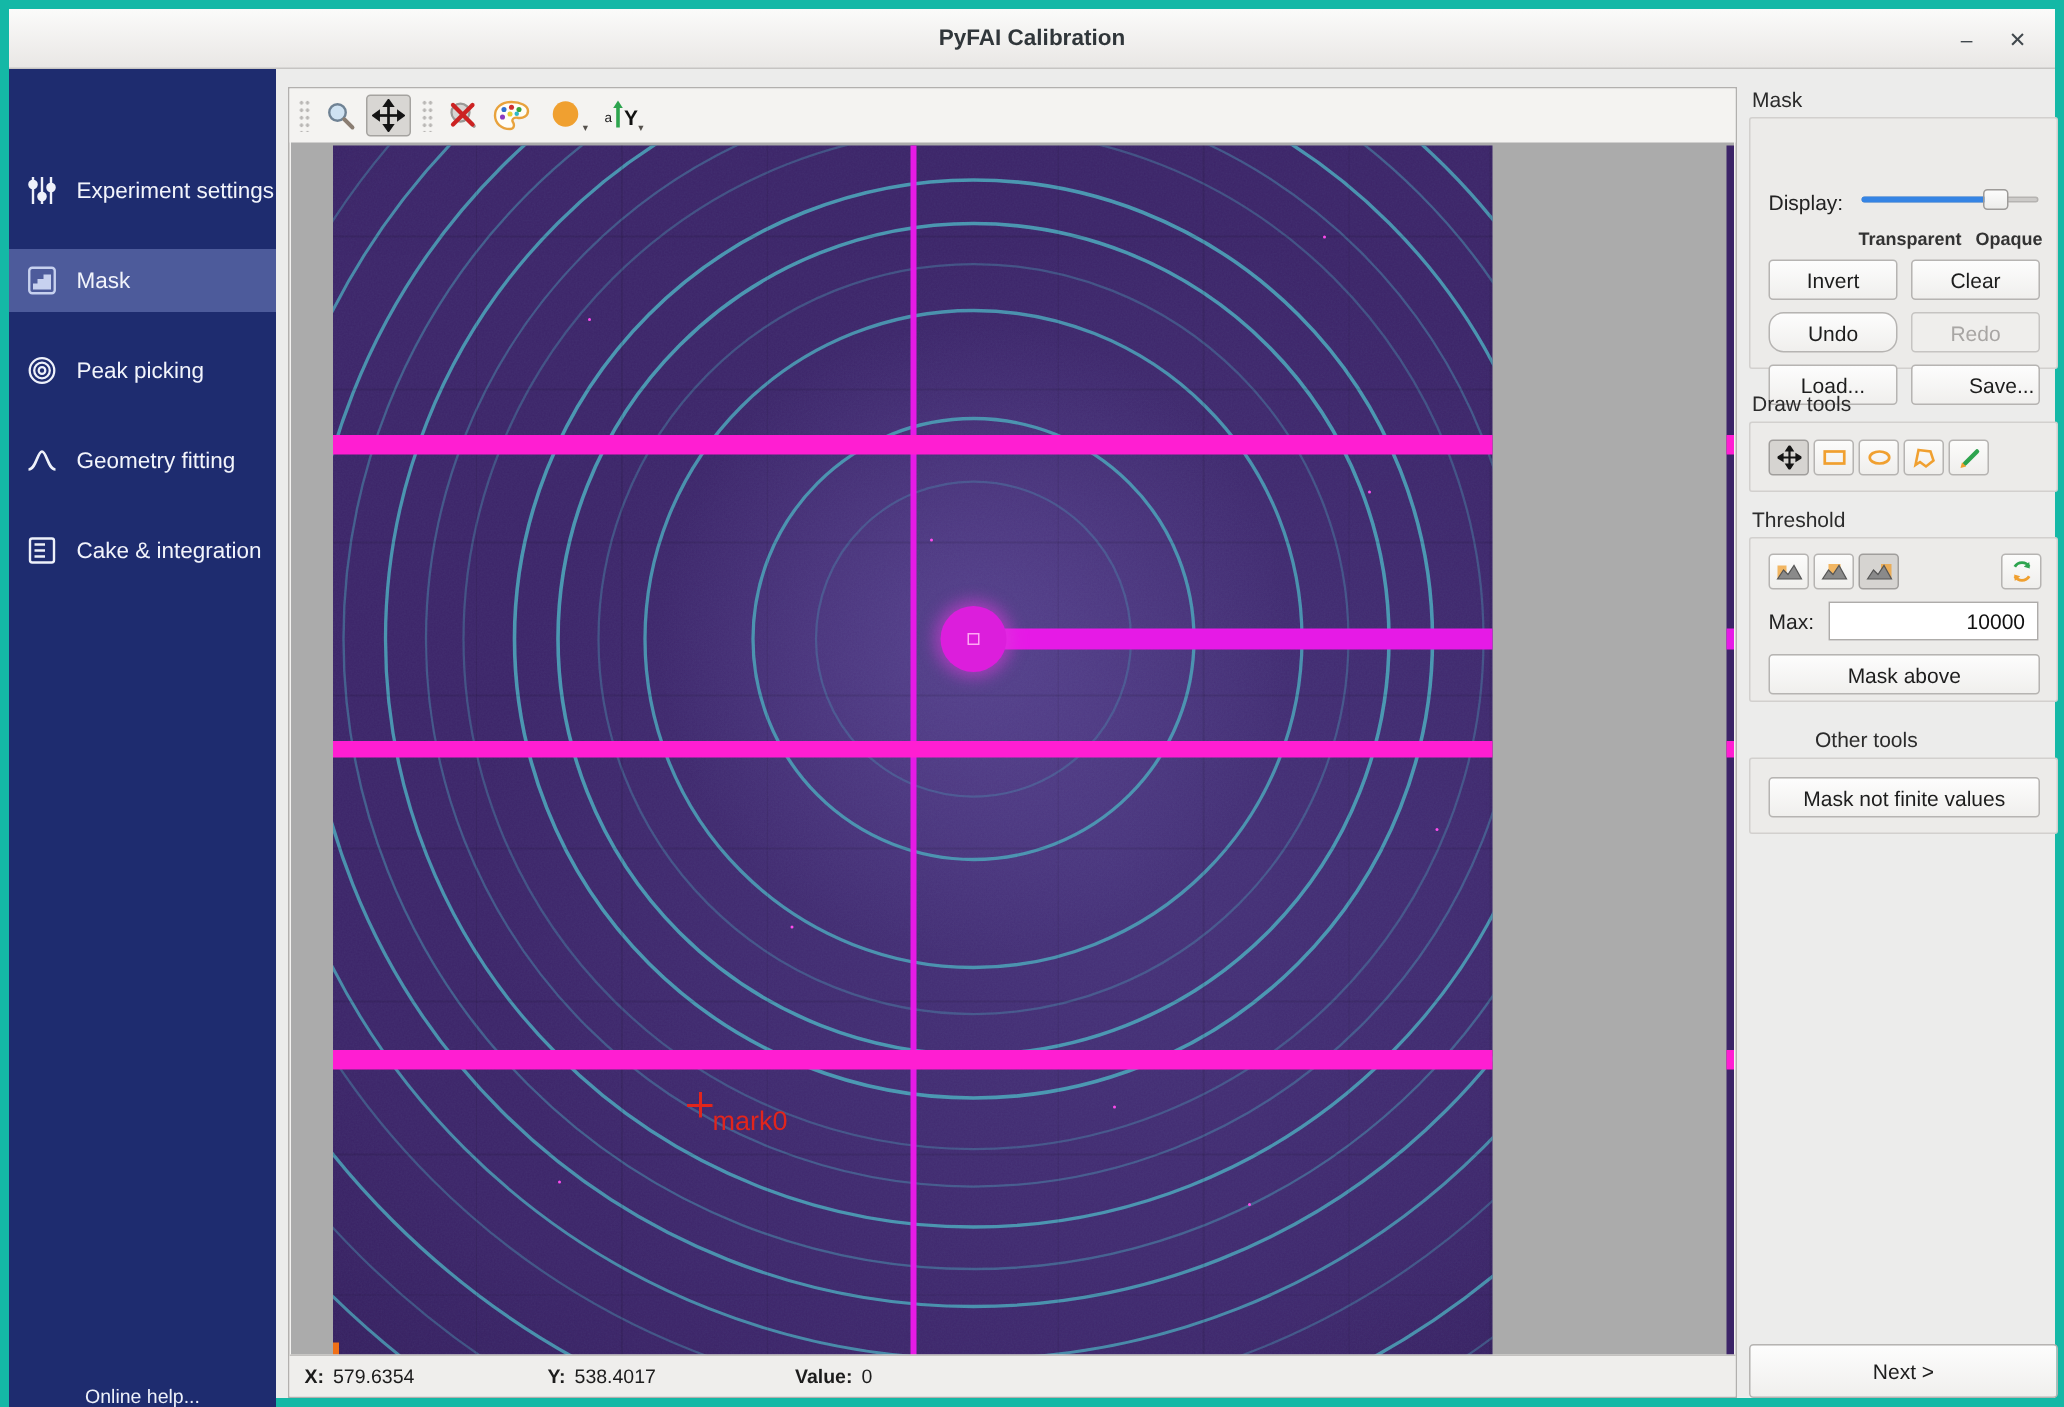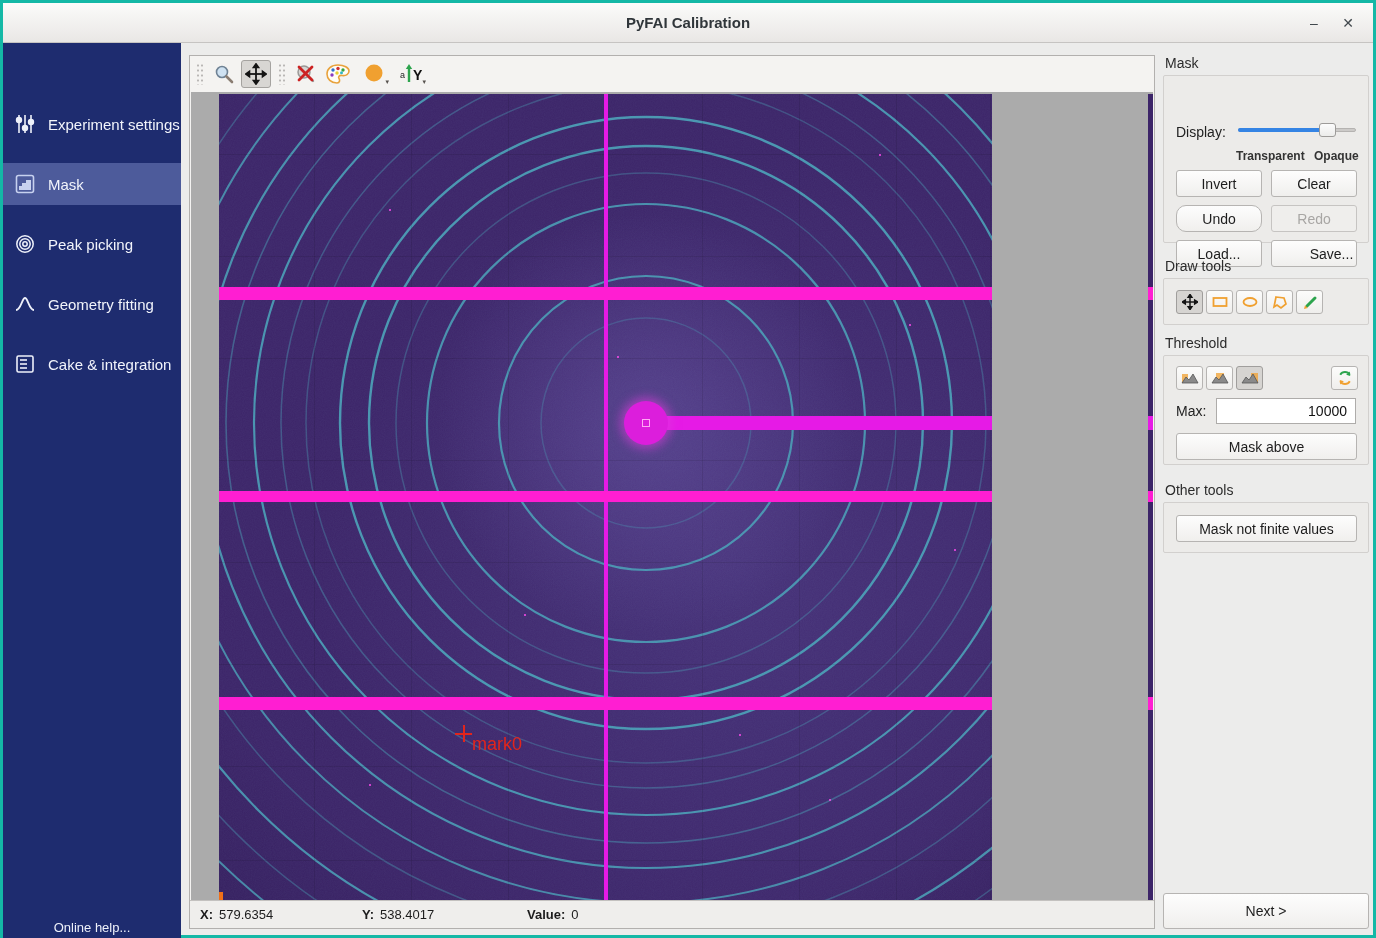--- a/index.html
+++ b/index.html
@@ -1,17 +1,17 @@
 <!DOCTYPE html>
 <html><head>
 <meta charset="utf-8">
 <style>
   * { margin:0; padding:0; box-sizing:border-box; }
   html,body { width:1376px; height:938px; font-family:"Liberation Sans", sans-serif; background:#e8e6e4; overflow:hidden; }
-  .window { position:absolute; left:0; top:0; width:1376px; height:938px; background:#ececeb; border:3px solid #14b8a6; }
+  .window { position:absolute; left:0; top:0; width:1376px; height:938px; background:#ececeb; border:6px solid #14b8a6; }
 
   
   .titlebar { position:absolute; left:0; top:0; width:100%; height:40px;
     background:linear-gradient(#fbfbfa,#e9e7e5); border-bottom:1px solid #c6c4c2; }
   .title { position:absolute; left:0; right:0; top:11px; text-align:center; font-size:15px; font-weight:bold; color:#30363a; }
   .winbtn { position:absolute; top:8px; width:26px; height:24px; text-align:center; line-height:24px; font-size:14px; color:#41484d; cursor:default; }
   .btn-min { right:46px; }
   .btn-close { right:12px; }
 
   
@@ -384,21 +384,21 @@
           <path d="M16 2 L16.5 7.5 L11.5 6 Z" fill="#2da44e"></path>
           <path d="M4 14 A7 7 0 0 0 16 14" fill="none" stroke="#f0a030" stroke-width="2.4"></path>
           <path d="M4 18 L3.5 12.5 L8.5 14 Z" fill="#f0a030"></path>
         </svg>
       </div>
       <div class="lbl" style="left:12px;top:47px;">Max:</div>
       <input class="max-input" type="text" value="10000" style="">
       <div class="pushbtn" style="left:12px;top:77px;width:181px;">Mask above</div>
     </div>
 
-    <div class="group-label" style="top:439px;">Other tools</div>
+    <div class="group-label" style="top:439px;margin-left:42px;">Other tools</div>
     <div class="groupbox" style="top:459px;height:51px;">
       <div class="pushbtn" style="left:12px;top:12px;width:181px;">Mask not finite values</div>
     </div>
 
     <div class="next-btn">Next &gt;</div>
   </div>
 
 </div>
 
 </body></html>

